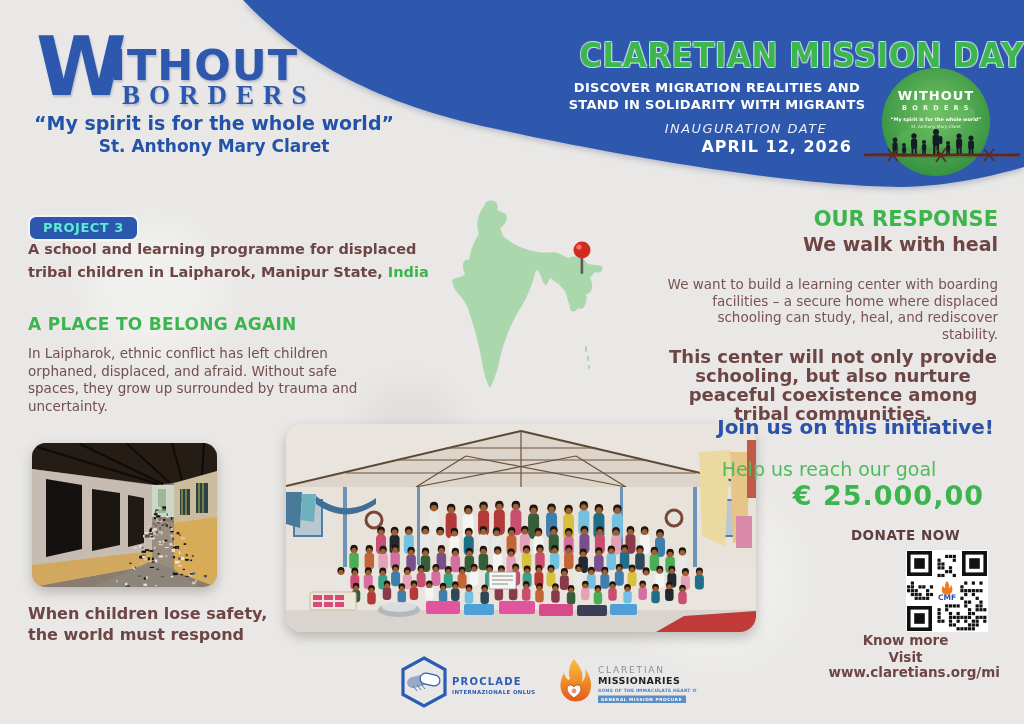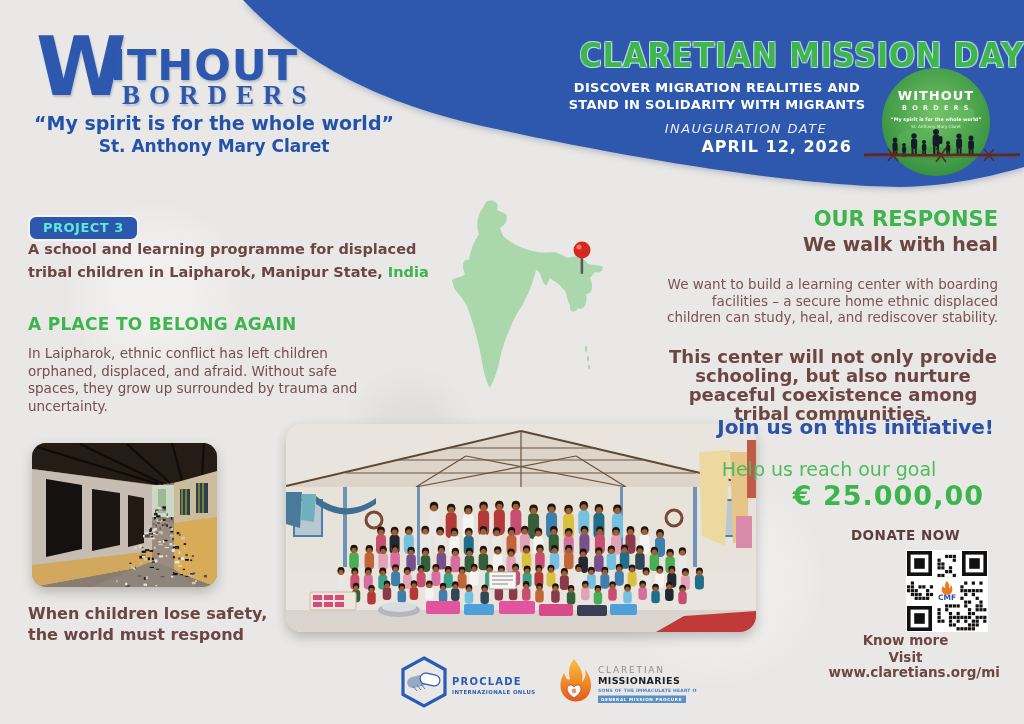--- a/index.html
+++ b/index.html
@@ -845,21 +845,21 @@
       <g stroke="#8a8a84" stroke-width="1">
           <line x1="206" y1="152" x2="227" y2="152"></line>
           <line x1="206" y1="156" x2="227" y2="156"></line>
           <line x1="206" y1="160" x2="222" y2="160"></line>
         </g>
     </g>
   </svg>
 
   <div class="abs resp-head">OUR RESPONSE</div>
   <div class="abs resp-sub">We walk with heal</div>
-  <div class="abs resp-p1">We want to build a learning center with boarding facilities – a secure home ethnic displaced children can study, heal, and rediscover stability.</div>
+  <div class="abs resp-p1">We want to build a learning center with boarding facilities – a secure home where displaced schooling can study, heal, and rediscover stability.</div>
   <div class="abs resp-p2">This center will not only provide schooling, but also nurture peaceful coexistence among tribal communities.</div>
   <div class="abs resp-cta">Join us on this initiative!</div>
   <div class="abs goal-label">Help us reach our goal</div>
   <div class="abs goal-amount">€ 25.000,00</div>
 
   <div class="abs donate-label">DONATE NOW</div>
   <div class="abs qr-wrap">
     <svg id="qr" width="82" height="82" viewBox="0 0 82 82">
       <rect width="82" height="82" fill="#ffffff"></rect>
       <g id="qrm" fill="#111111">

